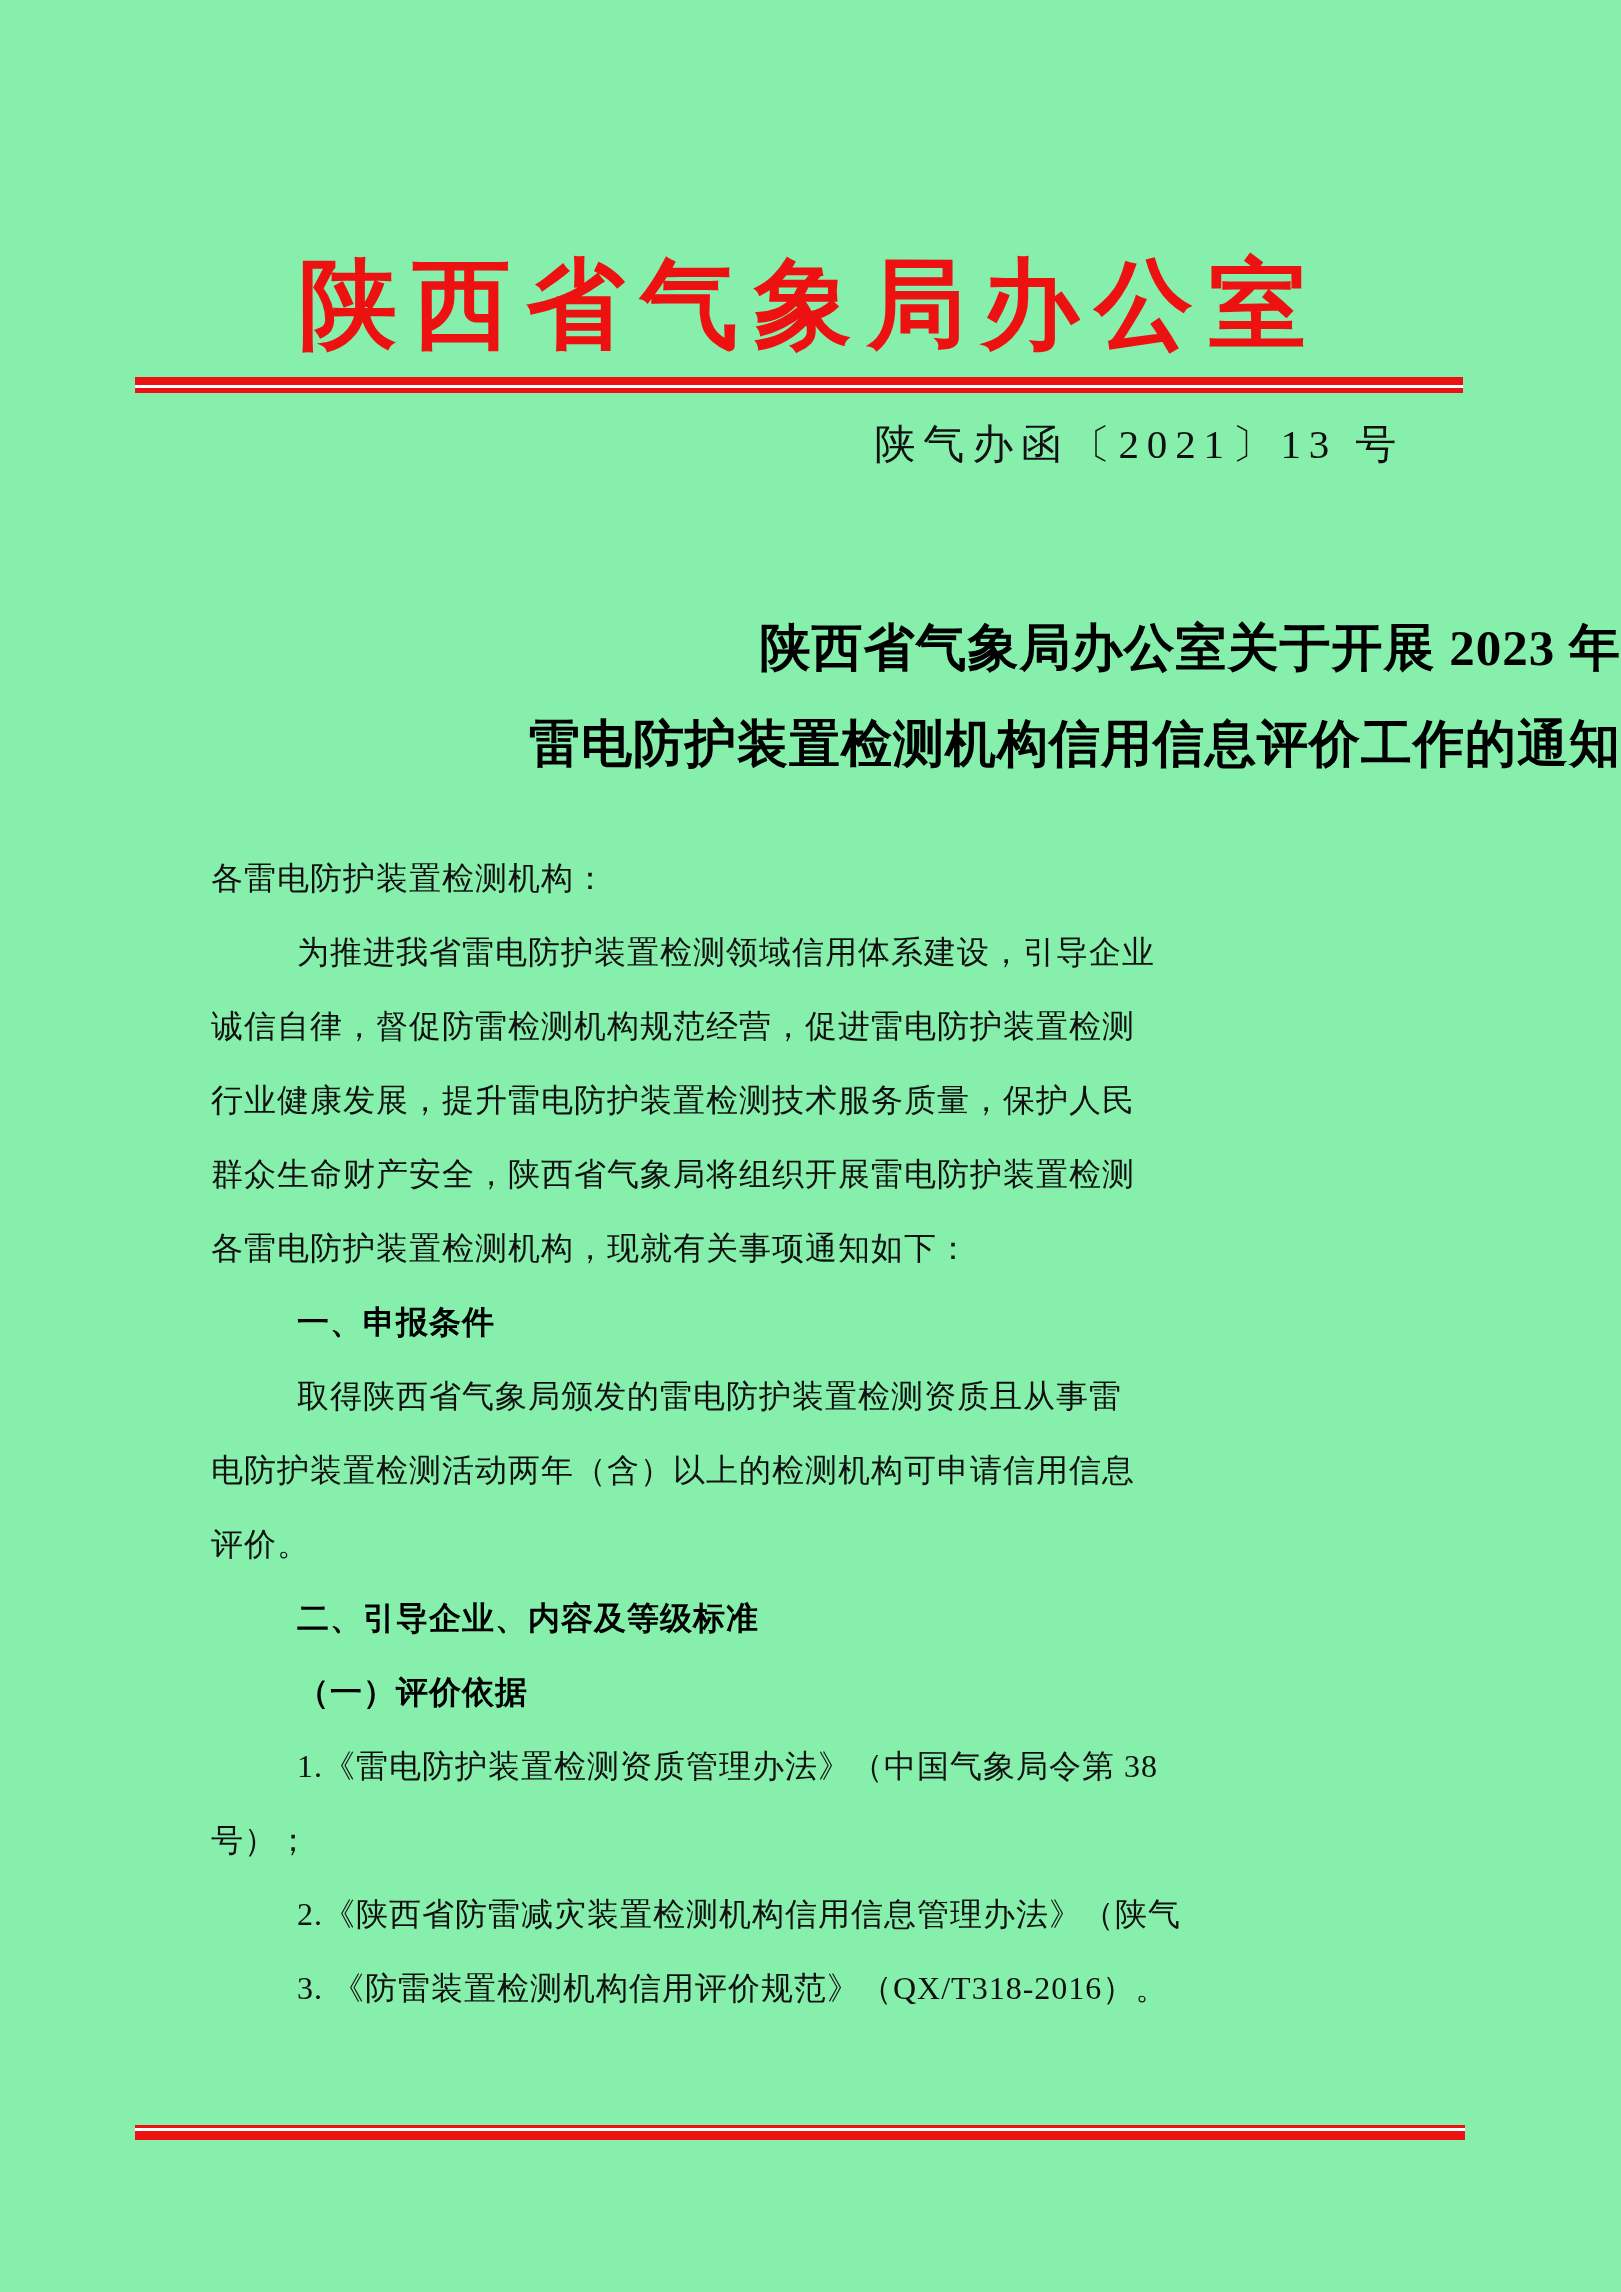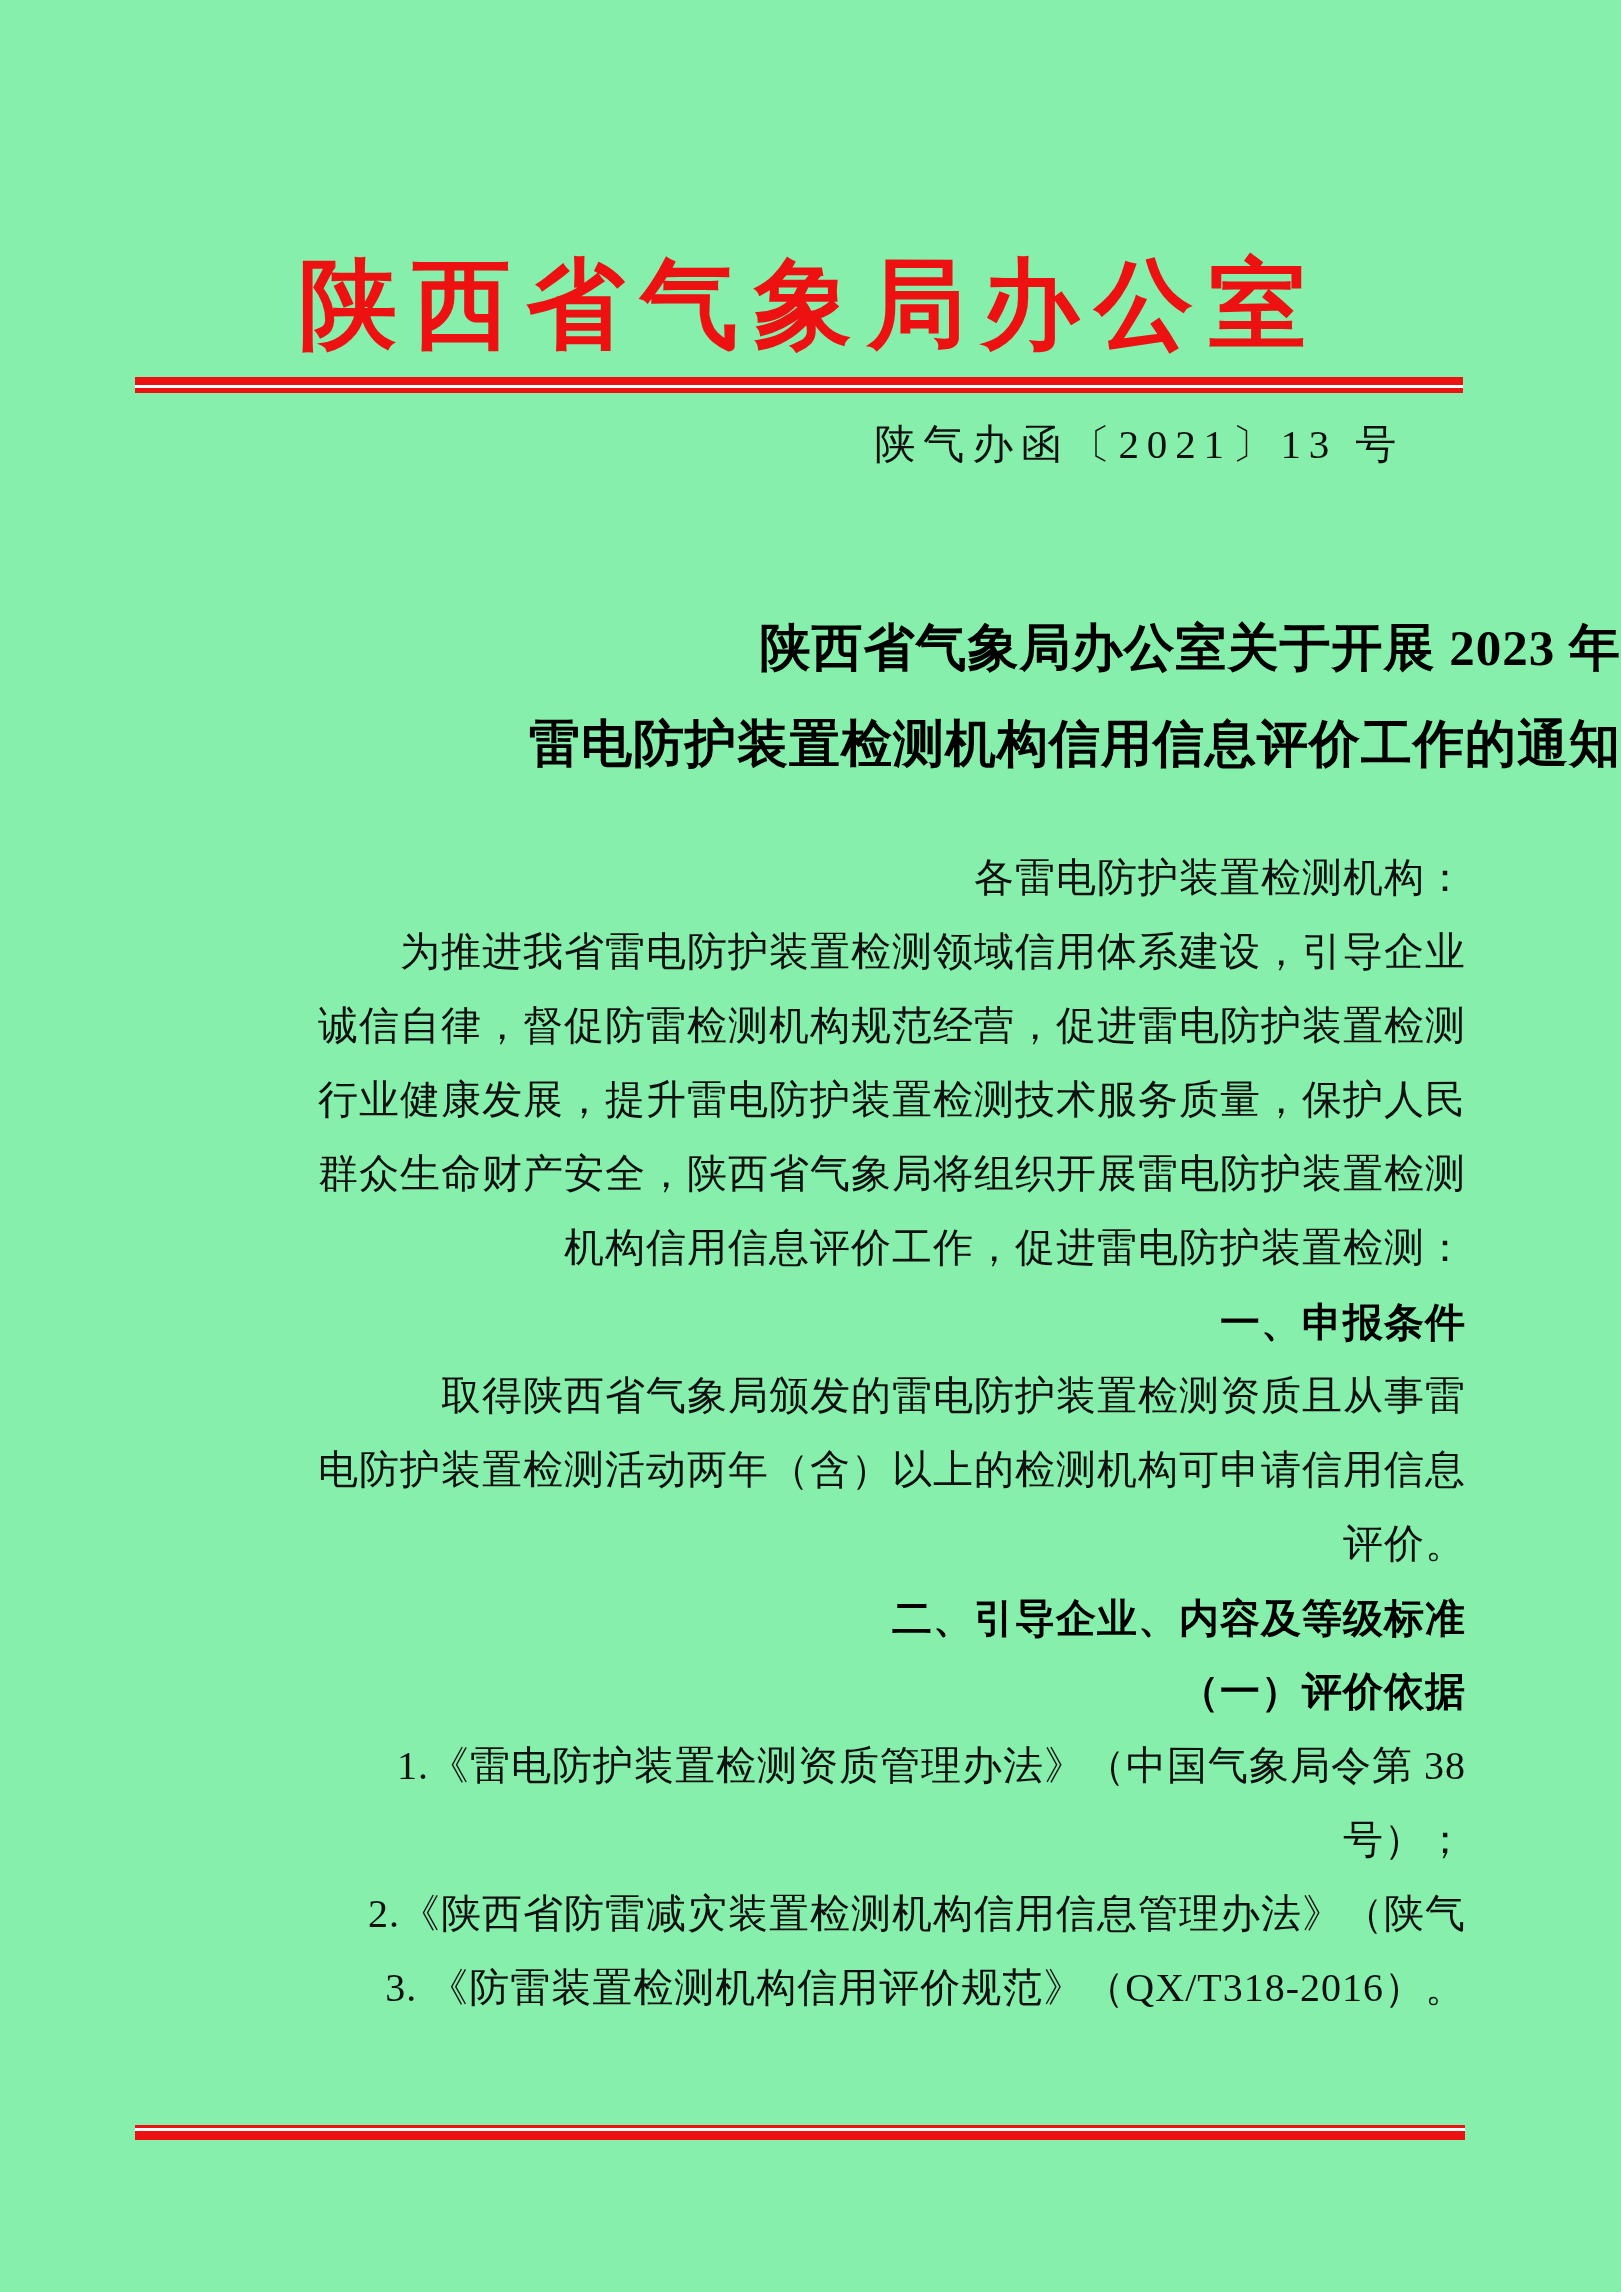--- a/index.html
+++ b/index.html
@@ -77,25 +77,24 @@
     letter-spacing: 1px;
     white-space: nowrap;
   }
 
   
   .body-text {
     position: absolute;
     left: 211px;
     top: 841px;
     width: 1255px;
-    font-size: 40px;
+    font-size: 32px;
     line-height: 74px;
     letter-spacing: 1px;
     white-space: nowrap;
-    text-align: right;
   }
   .line { min-height: 74px; }
   .indent { text-indent: 86px; }
   .heading-hei {
     font-family: "Liberation Sans", sans-serif;
     font-weight: bold;
     color: #000000;
   }
   .heading-kai {
     font-weight: bold;
@@ -121,21 +120,21 @@
     <div>陕西省气象局办公室关于开展 2023 年</div>
     <div>雷电防护装置检测机构信用信息评价工作的通知</div>
   </div>
 
   <div class="body-text">
     <div class="line">各雷电防护装置检测机构：</div>
     <div class="line indent">为推进我省雷电防护装置检测领域信用体系建设，引导企业</div>
     <div class="line">诚信自律，督促防雷检测机构规范经营，促进雷电防护装置检测</div>
     <div class="line">行业健康发展，提升雷电防护装置检测技术服务质量，保护人民</div>
     <div class="line">群众生命财产安全，陕西省气象局将组织开展雷电防护装置检测</div>
-    <div class="line">机构信用信息评价工作，促进雷电防护装置检测：</div>
+    <div class="line">各雷电防护装置检测机构，现就有关事项通知如下：</div>
     <div class="line indent heading-hei">一、申报条件</div>
     <div class="line indent">取得陕西省气象局颁发的雷电防护装置检测资质且从事雷</div>
     <div class="line">电防护装置检测活动两年（含）以上的检测机构可申请信用信息</div>
     <div class="line">评价。</div>
     <div class="line indent heading-hei">二、引导企业、内容及等级标准</div>
     <div class="line indent heading-kai">（一）评价依据</div>
     <div class="line indent">1.《雷电防护装置检测资质管理办法》（中国气象局令第 38</div>
     <div class="line">号）；</div>
     <div class="line indent">2.《陕西省防雷减灾装置检测机构信用信息管理办法》（陕气</div>
     <div class="line indent">3. 《防雷装置检测机构信用评价规范》（QX/T318-2016）。</div>

